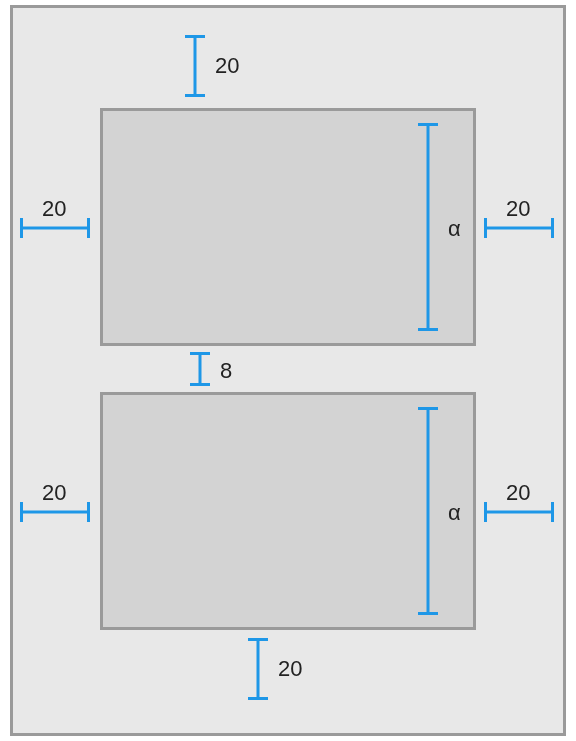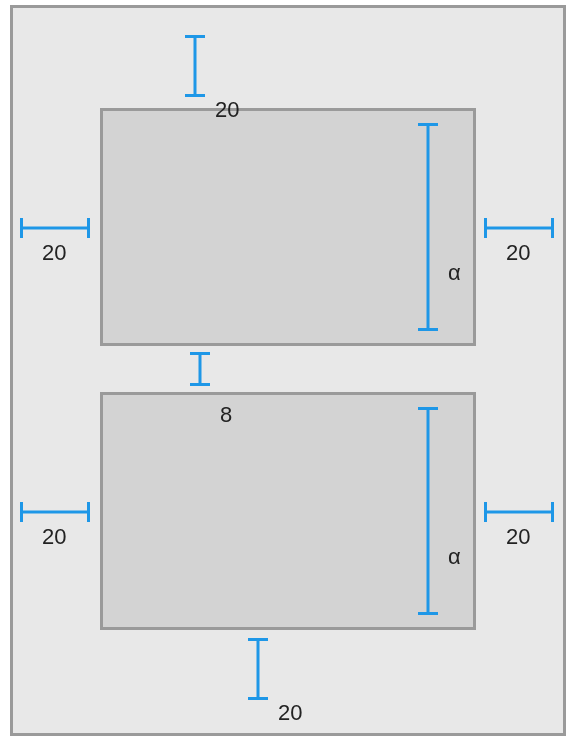--- a/index.html
+++ b/index.html
@@ -32,21 +32,20 @@
     border: 3px solid #9a9a9a;
     box-sizing: border-box;
   }
   .dim-label {
     position: absolute;
     font-size: 22px;
     color: #222;
     font-weight: 400;
     white-space: nowrap;
     line-height: 1;
-    margin-top: 44px;
   }
   svg { position: absolute; overflow: visible; }
   .dim-line { stroke: #1e97e7; stroke-width: 3; fill: none; }
 </style>
 </head>
 <body>
 
 <div class="canvas">
   <div class="outer"></div>
 

